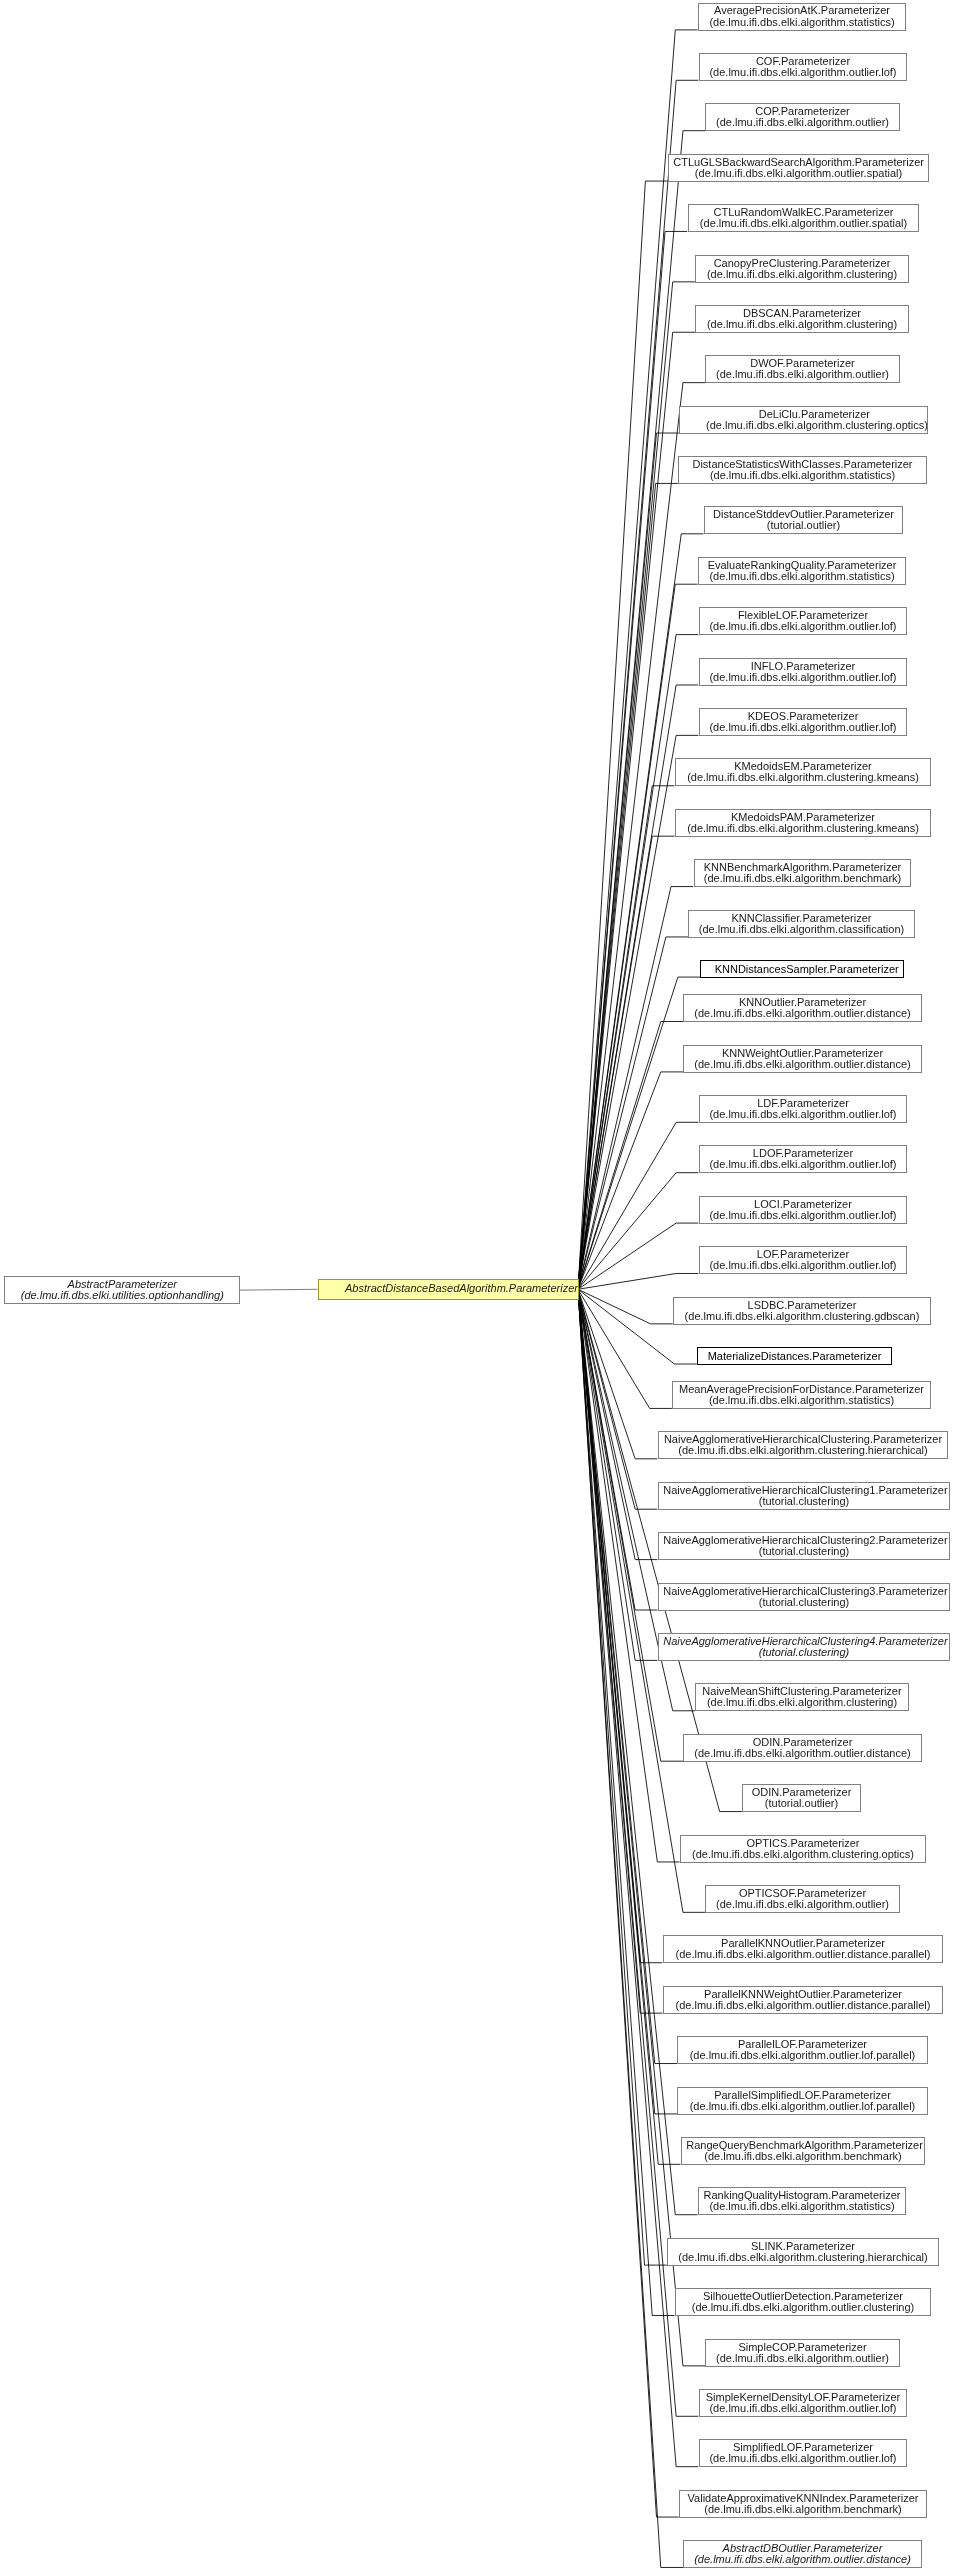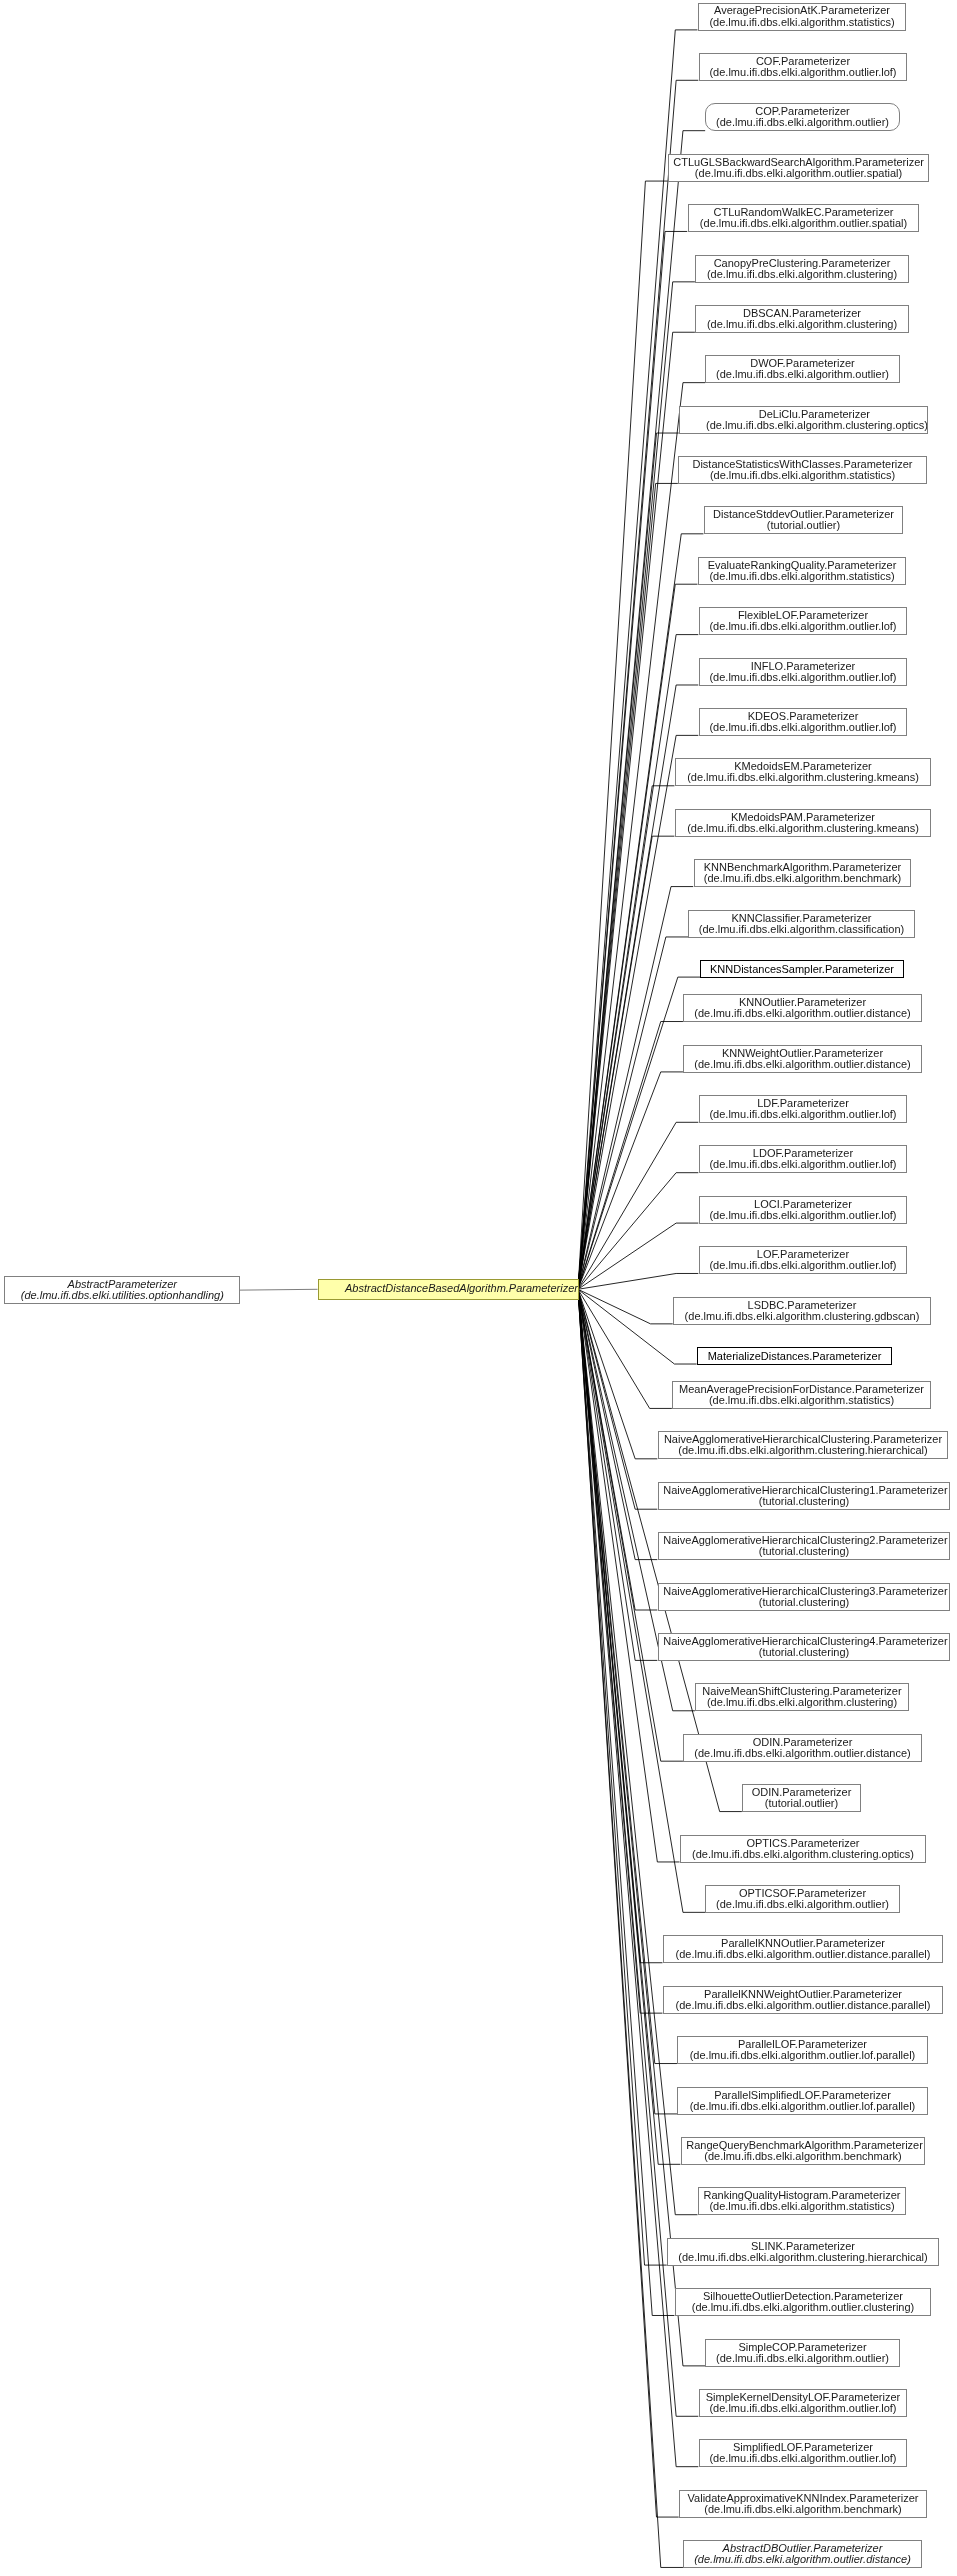--- a/index.html
+++ b/index.html
@@ -123,21 +123,21 @@
       <span class="nm">AbstractDistanceBasedAlgorithm.Parameterizer</span>
     </div>
     <div class="node" style="left: 698px; top: 2.6px; width: 208px; height: 28px;">
       <span class="nm">AveragePrecisionAtK.Parameterizer</span>
       <span class="pkg">(de.lmu.ifi.dbs.elki.algorithm.statistics)</span>
     </div>
     <div class="node" style="left: 699px; top: 53px; width: 208px; height: 28px;">
       <span class="nm">COF.Parameterizer</span>
       <span class="pkg">(de.lmu.ifi.dbs.elki.algorithm.outlier.lof)</span>
     </div>
-    <div class="node" style="left: 705px; top: 103px; width: 195px; height: 28px; border-radius: 10px;">
+    <div class="node" style="left: 705px; top: 103px; width: 195px; height: 28px;">
       <span class="nm">COP.Parameterizer</span>
       <span class="pkg">(de.lmu.ifi.dbs.elki.algorithm.outlier)</span>
     </div>
     <div class="node" style="left: 668px; top: 154px; width: 261px; height: 28px;">
       <span class="nm">CTLuGLSBackwardSearchAlgorithm.Parameterizer</span>
       <span class="pkg">(de.lmu.ifi.dbs.elki.algorithm.outlier.spatial)</span>
     </div>
     <div class="node" style="left: 688px; top: 204px; width: 231px; height: 28px;">
       <span class="nm">CTLuRandomWalkEC.Parameterizer</span>
       <span class="pkg">(de.lmu.ifi.dbs.elki.algorithm.outlier.spatial)</span>
@@ -191,21 +191,21 @@
       <span class="pkg">(de.lmu.ifi.dbs.elki.algorithm.clustering.kmeans)</span>
     </div>
     <div class="node" style="left: 694px; top: 859px; width: 217px; height: 28px;">
       <span class="nm">KNNBenchmarkAlgorithm.Parameterizer</span>
       <span class="pkg">(de.lmu.ifi.dbs.elki.algorithm.benchmark)</span>
     </div>
     <div class="node" style="left: 688px; top: 910px; width: 227px; height: 28px;">
       <span class="nm">KNNClassifier.Parameterizer</span>
       <span class="pkg">(de.lmu.ifi.dbs.elki.algorithm.classification)</span>
     </div>
-    <div class="node bold onlyname" style="left: 700px; top: 960px; width: 204px; height: 18px;">
+    <div class="node bold onlyname" style="left: 700px; top: 960px; width: 204px; height: 18px; text-align: right;">
       <span class="nm">KNNDistancesSampler.Parameterizer</span>
     </div>
     <div class="node" style="left: 683px; top: 994px; width: 239px; height: 28px;">
       <span class="nm">KNNOutlier.Parameterizer</span>
       <span class="pkg">(de.lmu.ifi.dbs.elki.algorithm.outlier.distance)</span>
     </div>
     <div class="node" style="left: 683px; top: 1045px; width: 239px; height: 28px;">
       <span class="nm">KNNWeightOutlier.Parameterizer</span>
       <span class="pkg">(de.lmu.ifi.dbs.elki.algorithm.outlier.distance)</span>
     </div>
@@ -245,21 +245,21 @@
       <span class="pkg">(tutorial.clustering)</span>
     </div>
     <div class="node" style="left: 658px; top: 1532px; width: 292px; height: 28px;">
       <span class="nm">NaiveAgglomerativeHierarchicalClustering2.Parameterizer</span>
       <span class="pkg">(tutorial.clustering)</span>
     </div>
     <div class="node" style="left: 658px; top: 1583px; width: 292px; height: 28px;">
       <span class="nm">NaiveAgglomerativeHierarchicalClustering3.Parameterizer</span>
       <span class="pkg">(tutorial.clustering)</span>
     </div>
-    <div class="node" style="left: 658px; top: 1633px; width: 292px; height: 28px;">
+    <div class="node" style="left: 658px; top: 1633px; width: 292px; height: 28px; font-style: italic;">
       <span class="nm">NaiveAgglomerativeHierarchicalClustering4.Parameterizer</span>
       <span class="pkg">(tutorial.clustering)</span>
     </div>
     <div class="node" style="left: 695px; top: 1683px; width: 214px; height: 28px;">
       <span class="nm">NaiveMeanShiftClustering.Parameterizer</span>
       <span class="pkg">(de.lmu.ifi.dbs.elki.algorithm.clustering)</span>
     </div>
     <div class="node" style="left: 683px; top: 1734px; width: 239px; height: 28px;">
       <span class="nm">ODIN.Parameterizer</span>
       <span class="pkg">(de.lmu.ifi.dbs.elki.algorithm.outlier.distance)</span>

